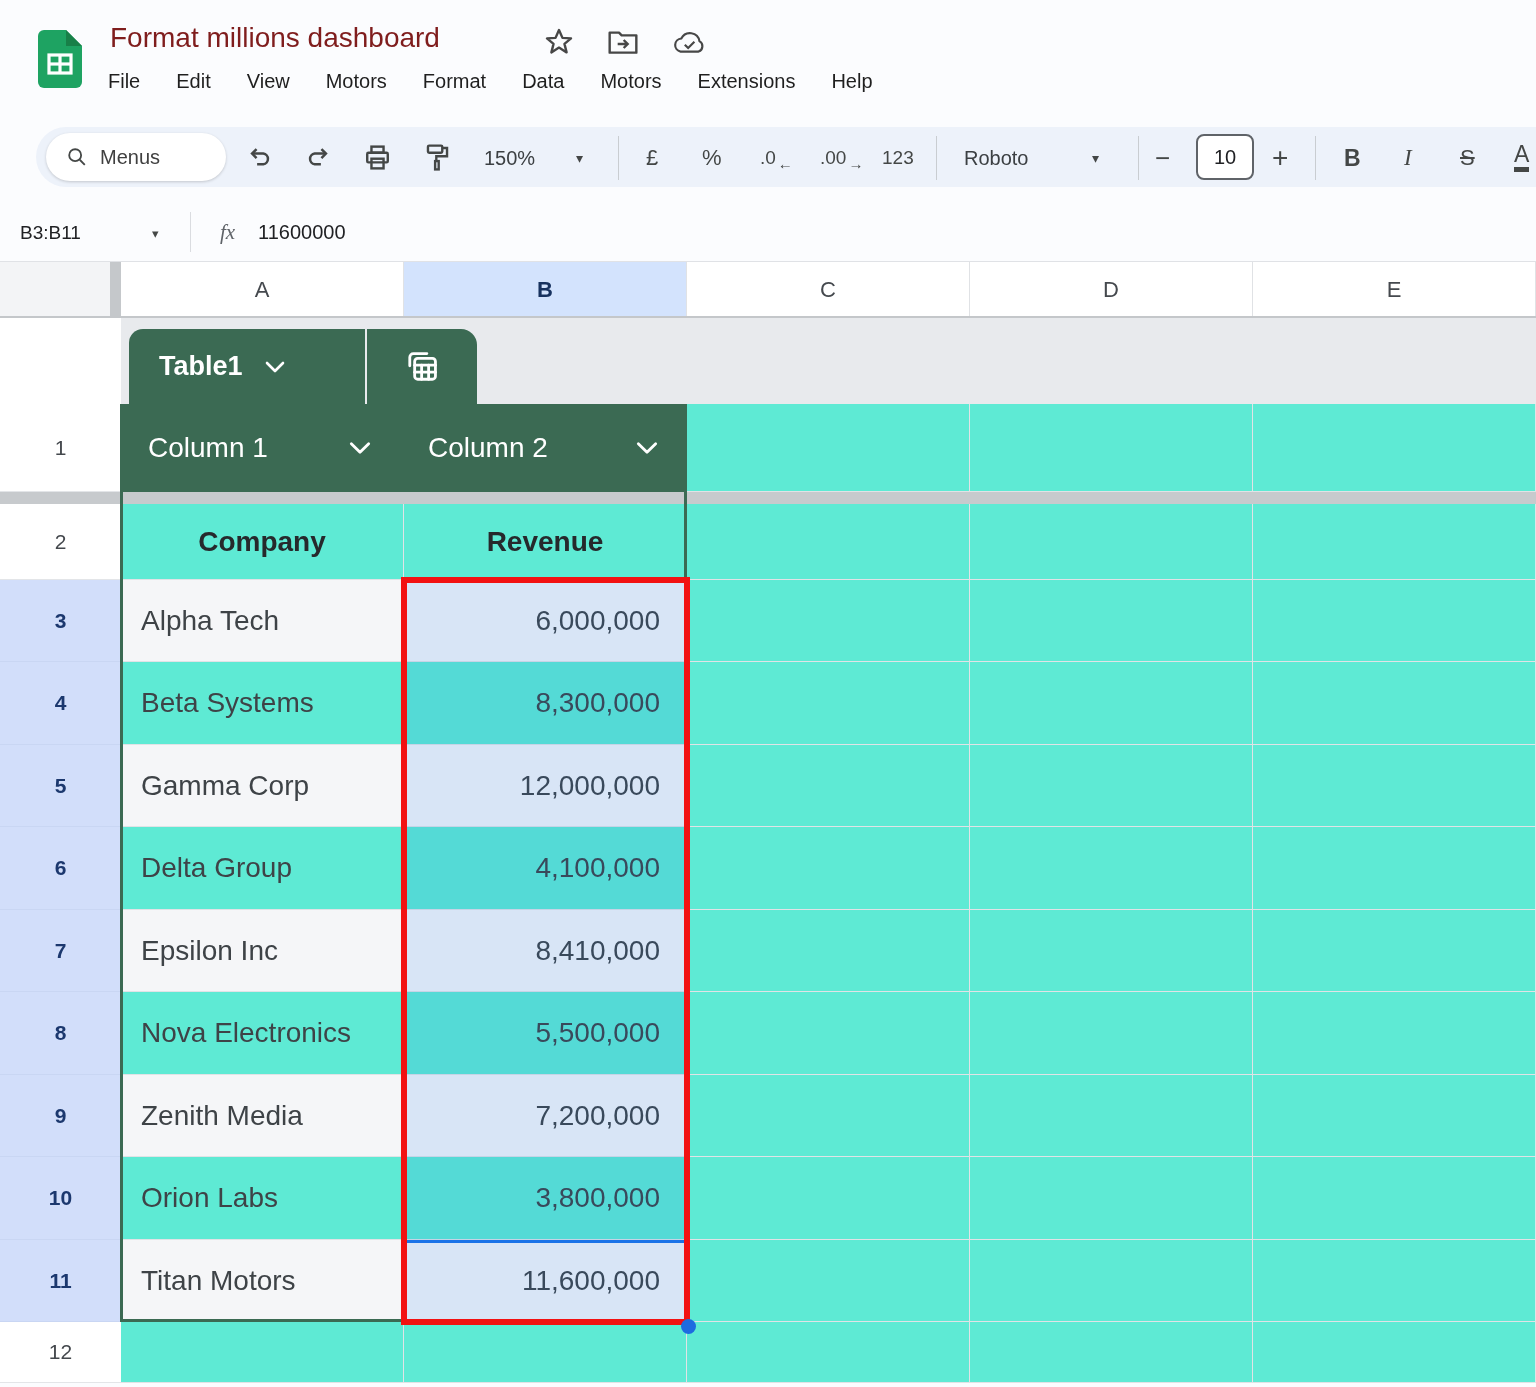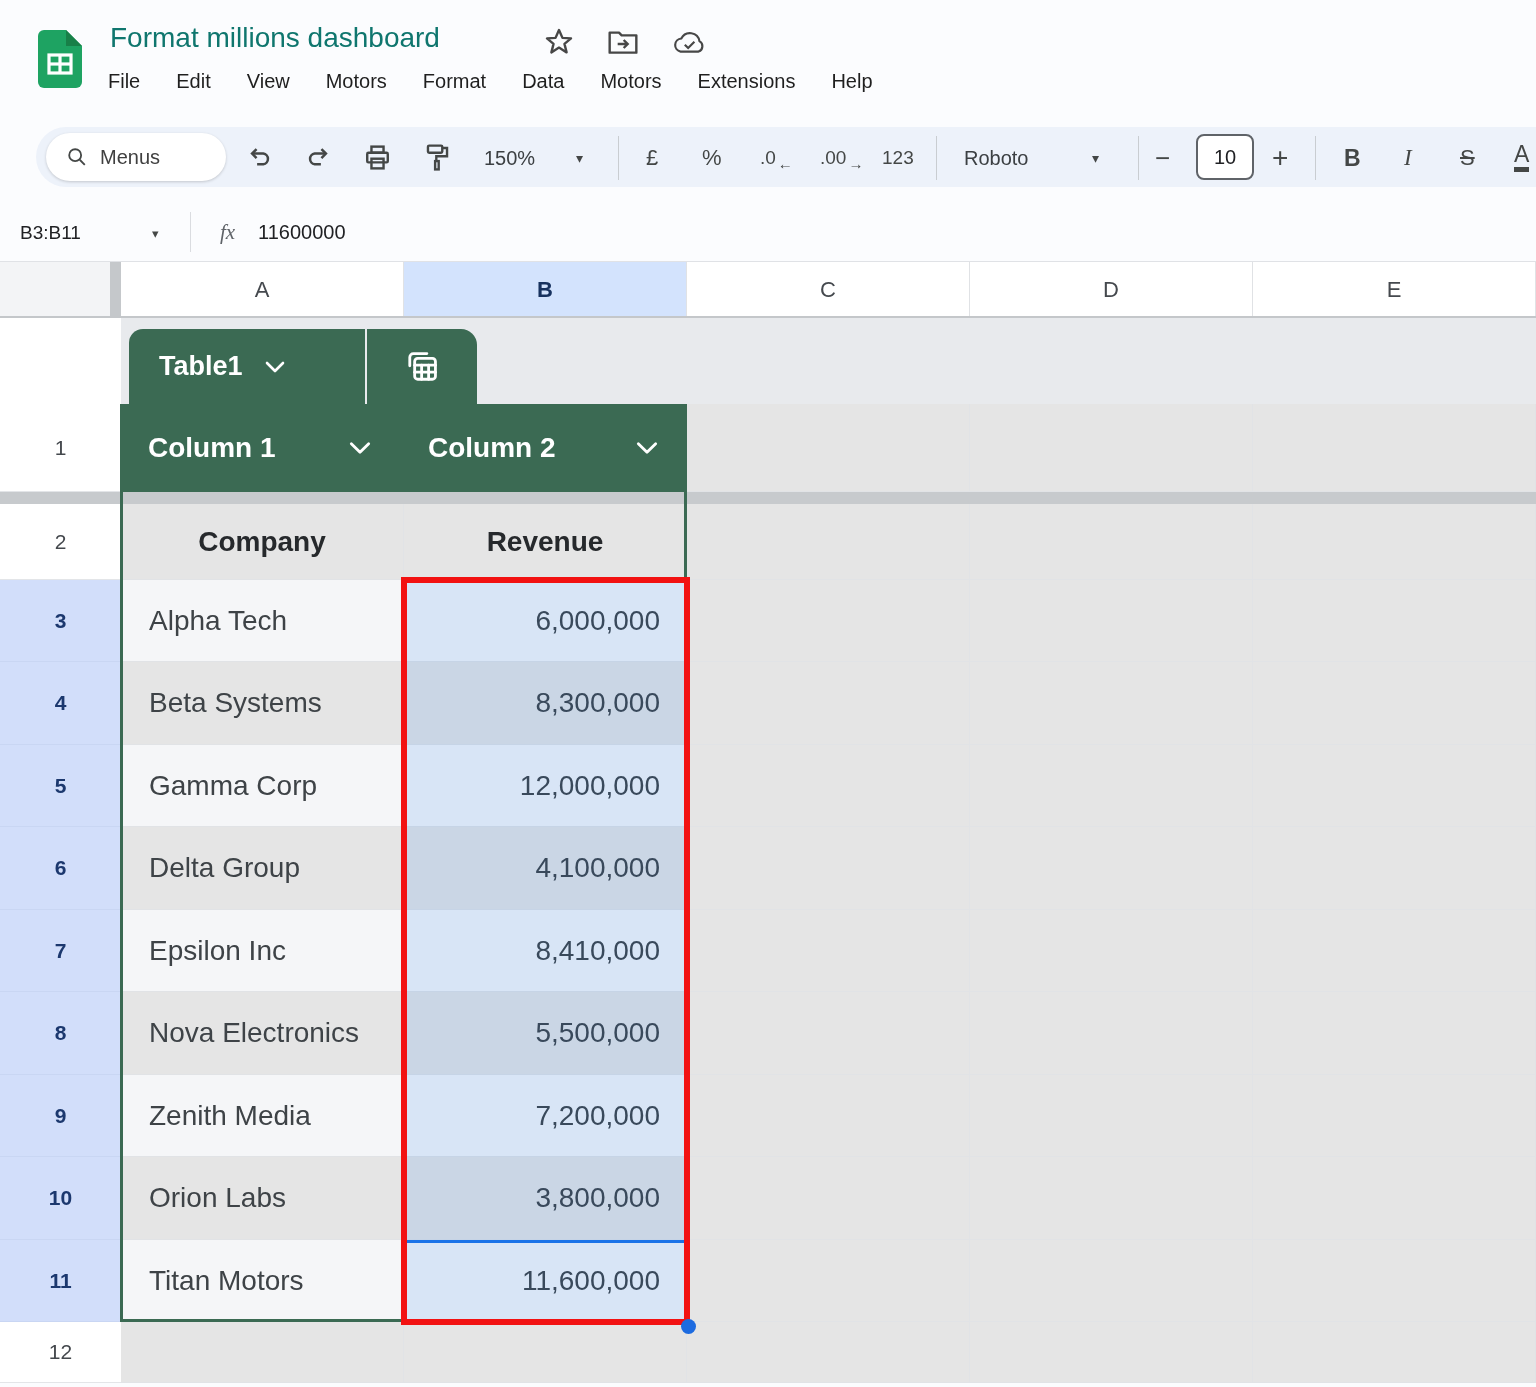--- a/index.html
+++ b/index.html
@@ -3,21 +3,21 @@
 <meta charset="utf-8">
 <style>
   * { margin:0; padding:0; box-sizing:border-box; }
   html,body { background:#fff; }
   .app {
     position:relative; width:1536px; height:1387px; overflow:hidden;
     font-family:"Liberation Sans", sans-serif; background:#fbfcfe; color:#1f1f1f;
   }
   .abs { position:absolute; }
   
-  .title { font-size:28px; font-weight:500; color:#0f766e; }
+  .title { font-size:28px; font-weight:500; color:#7f1d1d; }
   .menubar { display:flex; gap:36px; font-size:20px; color:#1f1f1f; }
   .menubar span { cursor:default; }
   .doc-icon-btn { color:#474747; }
   
   .toolbar-bg { left:36px; top:127px; width:1520px; height:60px; background:#edf2fa; border-radius:30px 0 0 30px; }
   .menus-pill { left:46px; top:133px; width:180px; height:48px; background:#fff; border-radius:24px;
     box-shadow:0 1px 3px rgba(0,0,0,.18); display:flex; align-items:center; padding-left:20px; gap:12px; }
   .menus-pill span { font-size:20px; color:#404040; }
   .tbi { top:144px; height:28px; display:flex; align-items:center; color:#444746; }
   .tbtxt { font-size:20px; color:#3c4043; }
@@ -30,30 +30,30 @@
   .namebox { left:20px; top:222px; font-size:19px; color:#202124; }
   .fx { font-family:"Liberation Serif", serif; font-style:italic; font-size:21px; color:#5f6368; }
   .fval { font-size:20px; color:#202124; }
   
   .colhead { top:262px; height:55px; background:#fff; border-right:1px solid #e0e2e5;
     display:flex; align-items:center; justify-content:center; font-size:22px; color:#45494e; }
   .colhead.sel { background:#d3e3fd; color:#17325f; font-weight:bold; }
   .rh { left:0; width:121px; background:#fff; border-bottom:1px solid #e3e5e8;
     display:flex; align-items:center; justify-content:center; font-size:21px; color:#44484d; position:absolute; }
   .rh.sel { background:#d2defa; color:#1c386e; font-weight:bold; border-bottom:1px solid #c9d6f3; }
-  .c { position:absolute; width:283px; background:#e5e5e5; border-right:1px solid #e1e3e6; border-bottom:1px solid #e1e3e6;
+  .c { position:absolute; width:283px; background:#5eead4; border-right:1px solid #e1e3e6; border-bottom:1px solid #e1e3e6;
     display:flex; align-items:center; font-size:28px; color:#3e4347; overflow:hidden; white-space:nowrap; }
   .c.band { background:#f5f6f8; }
-  .c.la { padding-left:28px; }
+  .c.la { padding-left:20px; }
   .c.ra { justify-content:flex-end; padding-right:26px; }
   .c.hd { justify-content:center; font-weight:bold; color:#26292c; padding:0; }
   .greenband { background:#3b6a53; }
   .chip { background:#3b6a53; color:#fff; display:flex; align-items:center; }
   .chip-label { font-size:27px; font-weight:bold; color:#fff; }
-  .colband-label { position:absolute; font-size:28px; font-weight:bold; color:#fff; top:50%; transform:translateY(-50%); }
+  .colband-label { position:absolute; font-size:28px; font-weight:normal; color:#fff; top:50%; transform:translateY(-50%); }
   .chev { position:absolute; top:50%; transform:translateY(-50%); }
   .overlay { pointer-events:none; }
 </style>
 </head>
 <body>
 
 <div class="app">
 
   <svg class="abs" style="left:38px;top:30px" width="44" height="58" viewBox="0 0 44 58">
     <path fill="#1ea362" d="M0 6 A6 6 0 0 1 6 0 H28 L44 16 V52 A6 6 0 0 1 38 58 H6 A6 6 0 0 1 0 52 Z"></path>

